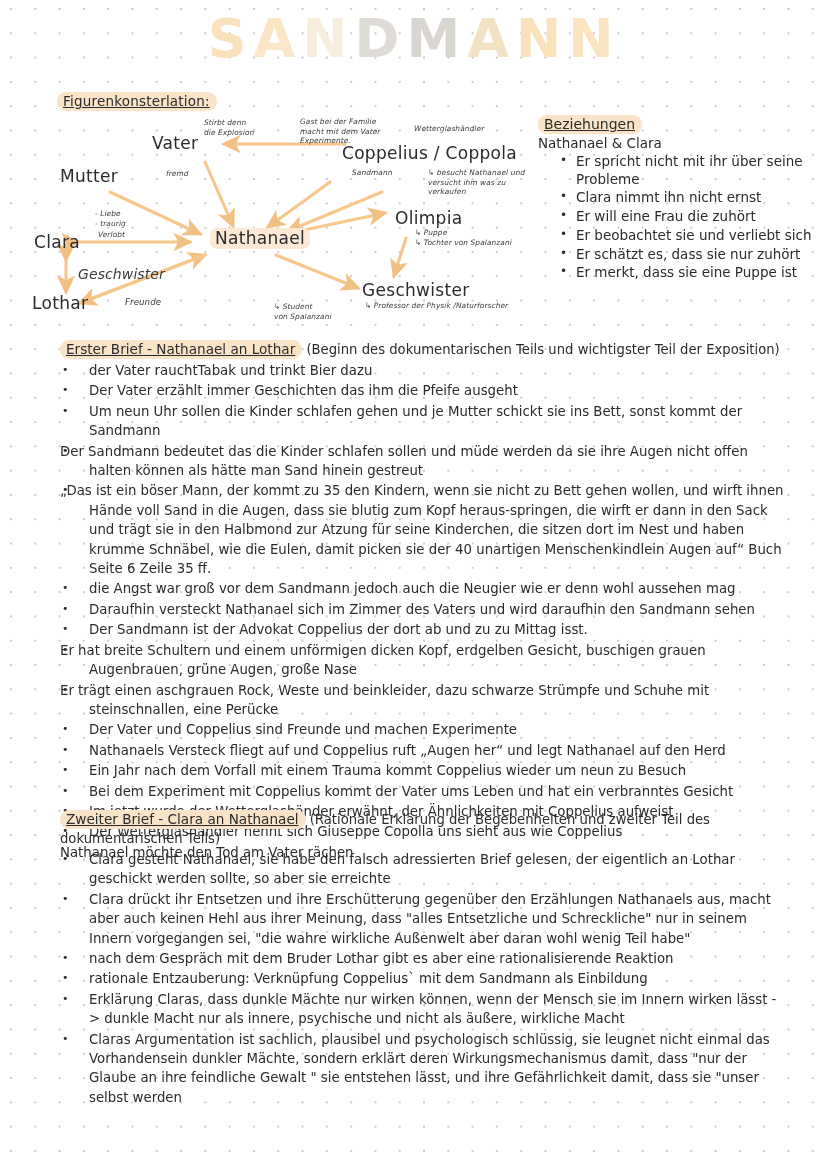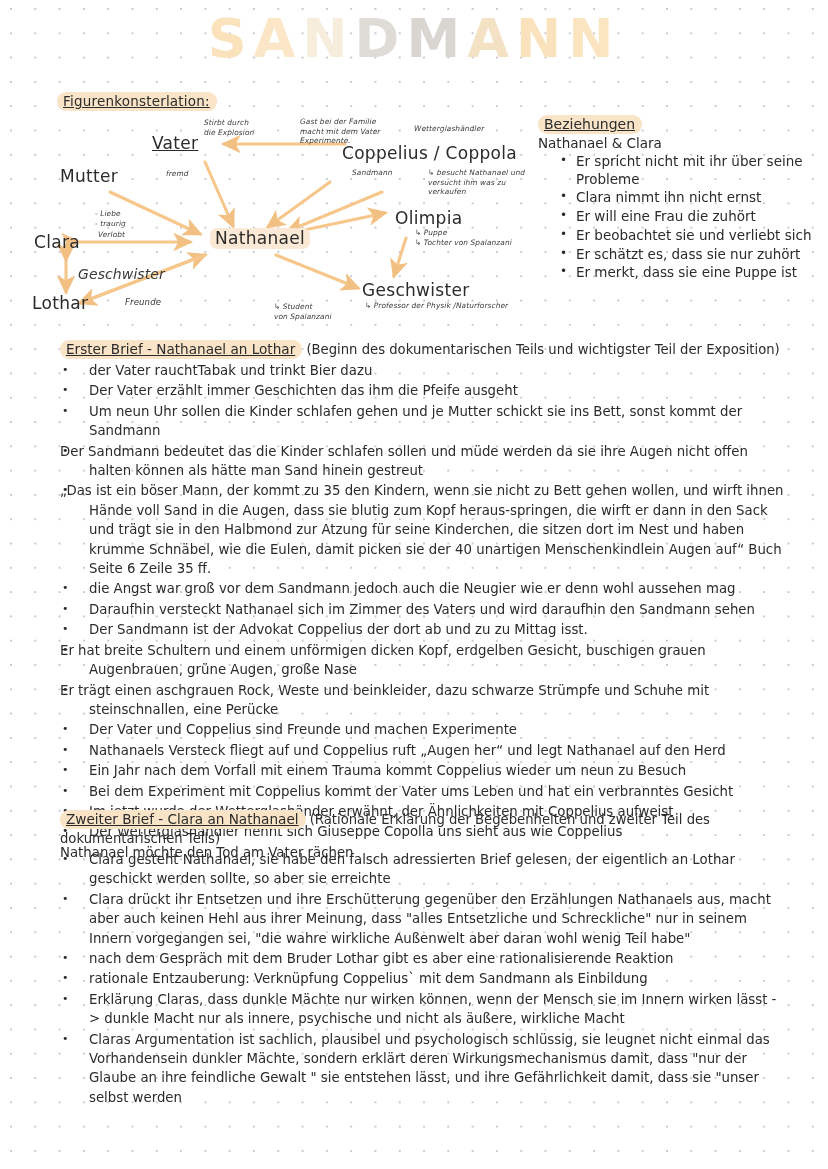--- a/index.html
+++ b/index.html
@@ -199,30 +199,30 @@
       <line x1="205" y1="155" x2="80" y2="203" marker-end="url(#ah)"></line>
 
       <line x1="290" y1="133" x2="385" y2="113" marker-end="url(#ah)"></line>
 
       <line x1="276" y1="155" x2="358" y2="188" marker-end="url(#ah)"></line>
 
       <line x1="406" y1="138" x2="394" y2="176" marker-end="url(#ah)"></line>
     </g>
   </svg>
 
-  <div class="node" style="left:152px; top:33px;text-decoration:underline;">Vater</div>
+  <div class="node" style="left:152px; top:33px;">Vater</div>
   <div class="node" style="left:60px; top:66px;">Mutter</div>
   <div class="node" style="left:34px; top:132px;">Clara</div>
   <div class="node" style="left:32px; top:193px;">Lothar</div>
   <div class="node" style="left:210px; top:128px;"><span class="hl-soft">Nathanael</span></div>
   <div class="node" style="left:342px; top:43px;">Coppelius / Coppola</div>
   <div class="node" style="left:395px; top:108px;">Olimpia</div>
   <div class="node" style="left:362px; top:180px;">Geschwister</div>
 
-  <div class="sub ital" style="left:204px; top:18px; white-space:pre;">Stirbt durch
+  <div class="sub ital" style="left:204px; top:18px; white-space:pre;">Stirbt denn
 die Explosion</div>
   <div class="sub ital" style="left:300px; top:17px; white-space:pre;">Gast bei der Familie
 macht mit dem Vater
 Experimente.</div>
   <div class="sub ital" style="left:414px; top:24px;">Wetterglashändler</div>
   <div class="sub ital" style="left:352px; top:68px;">Sandmann</div>
   <div class="sub ital" style="left:428px; top:68px; white-space:pre;">↳ besucht Nathanael und
 versucht ihm was zu
 verkaufen</div>
   <div class="sub ital" style="left:166px; top:69px;">fremd</div>

